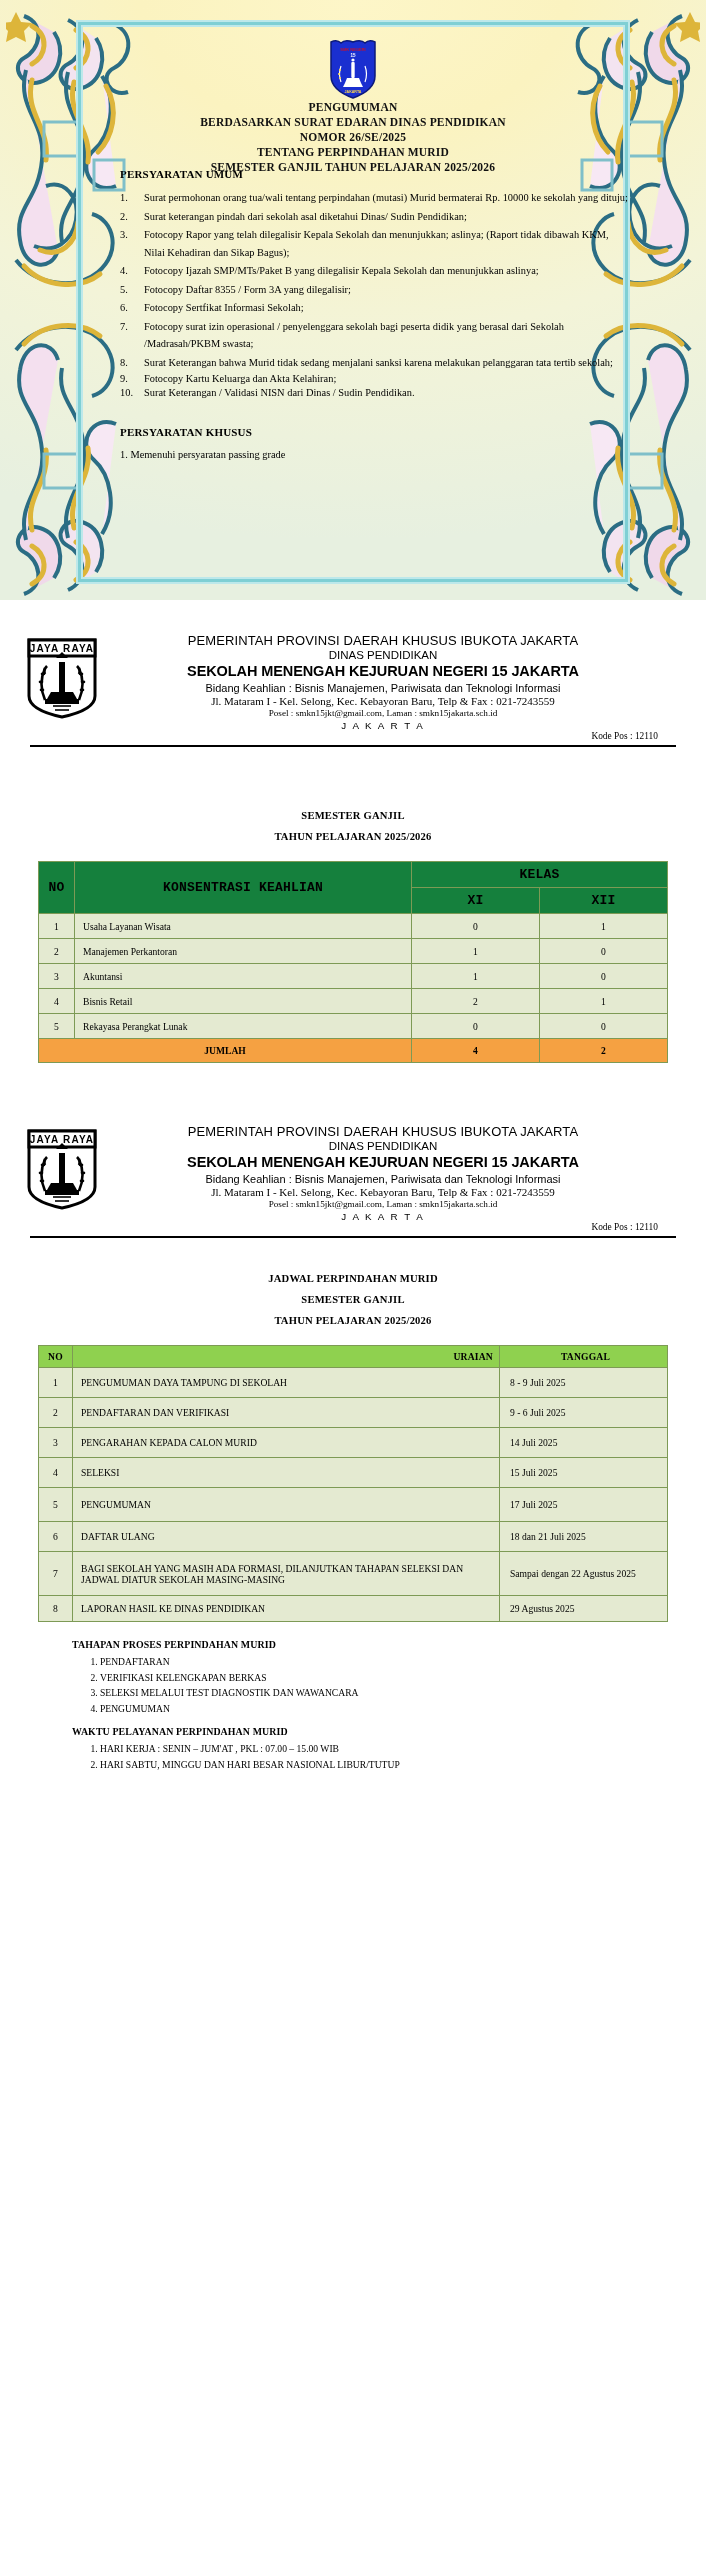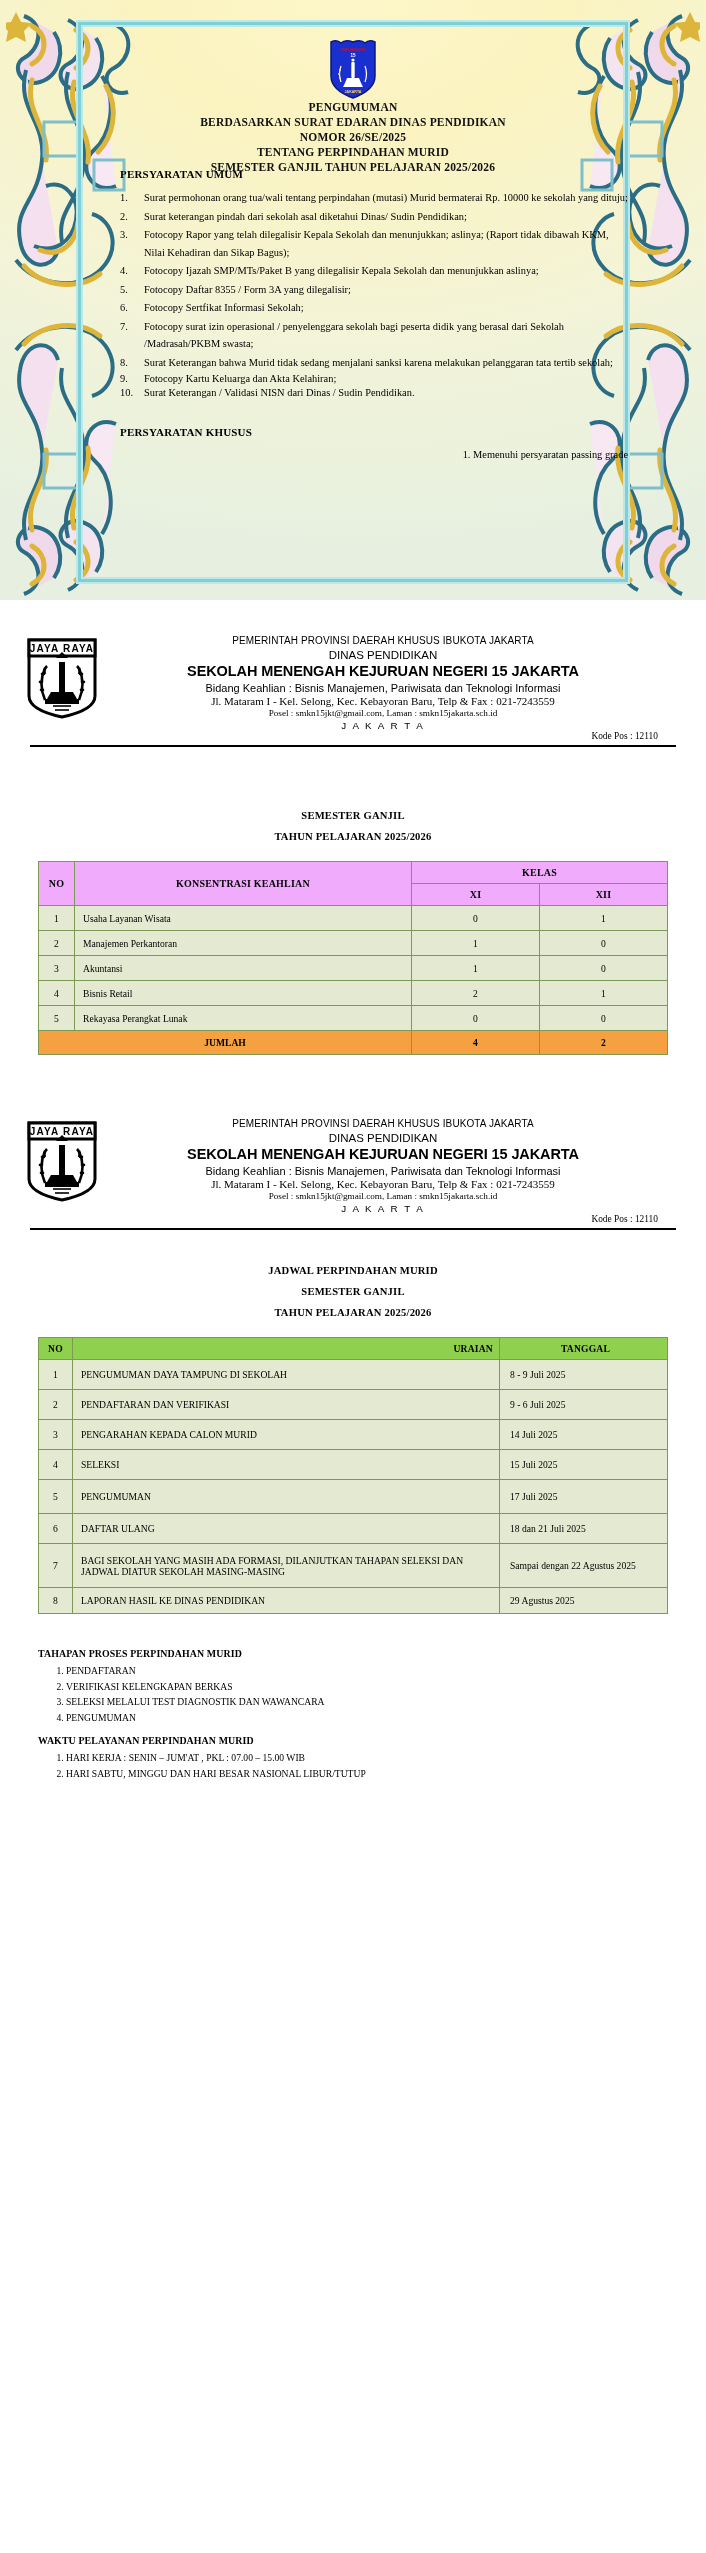--- a/index.html
+++ b/index.html
@@ -75,33 +75,32 @@
   ol.req > li .num {
     position:absolute; left:0; top:0; width:19px;
     text-align:left;
   }
   ol.req > li.tight { line-height:14px; margin-bottom:0; }
   .khusus-wrap { margin-top:26px; }
   ol.khusus { list-style:none; margin:0; padding:0; }
   ol.khusus > li {
     font-size:10.4px; line-height:16px;
     padding-left:0;
-    text-align:right;
   }
 
   
   .letterhead {
     position:relative;
     padding:8px 16px 4px 16px;
     font-family:"Liberation Sans", sans-serif;
   }
   .lh-row { display:flex; align-items:flex-start; gap:8px; }
   .lh-logo { width:92px; flex:0 0 92px; display:flex; justify-content:center; padding-top:2px;}
   .lh-text { flex:1; text-align:center; padding-right:40px;}
-  .lh-l1 { font-size:10px; letter-spacing:.1px; line-height:14px; }
+  .lh-l1 { font-size:13px; letter-spacing:.1px; line-height:14px; }
   .lh-l2 { font-size:11.5px; line-height:14px; }
   .lh-l3 { font-size:14.5px; font-weight:bold; letter-spacing:-.1px; line-height:19px; }
   .lh-l4 { font-size:11px; line-height:14px; }
   .lh-l5 { font-size:11px; line-height:12px; font-family:"Liberation Serif", serif; }
   .lh-l6 { font-size:9.2px; line-height:12px; font-family:"Liberation Serif", serif; }
   .lh-l7 { font-size:9.8px; letter-spacing:2px; line-height:14px; }
   .lh-kode {
     text-align:right;
     font-size:9.4px;
     font-family:"Liberation Serif", serif;
@@ -121,25 +120,26 @@
 
   
   .tbl-wrap { padding:0 38px; margin-top:14px; }
   table.grid { width:100%; border-collapse:collapse; }
   table.grid th, table.grid td {
     border:1px solid #7d9a55;
     font-size:9.6px;
     padding:5px 6px;
   }
   .cap thead th {
-    background:#f0abfc;
+    background:#15803d;
     font-weight:bold;
     text-align:center;
-    font-size:10px;
+    font-size:13px;
     letter-spacing:.2px;
+    font-family:Liberation Mono, monospace;
   }
   .cap tbody td { background:#e4ead1; height:25px; }
   .cap .c-no { width:36px; text-align:center; }
   .cap .c-name { text-align:left; padding-left:8px; }
   .cap .c-val { width:128px; text-align:center; }
   .cap tfoot td {
     background:#f5a142;
     font-weight:bold;
     text-align:center;
     height:24px;
@@ -151,21 +151,21 @@
     font-weight:bold;
     text-align:right;
     letter-spacing:.2px;
   }
   .sch tbody td { background:#e4ead1; vertical-align:middle; }
   .sch .s-no { width:34px; text-align:center; }
   .sch .s-desc { text-align:left; padding-left:8px; }
   .sch .s-date { width:168px; text-align:left; padding-left:10px; }
 
   
-  .bot { padding:24px 38px 26px 38px; }
+  .bot { padding:7px 38px 26px 38px;margin-left:34px; }
   .bot-head {
     font-weight:bold; font-size:9.9px; margin:10px 0 4px 0;
     letter-spacing:.1px;
   }
   ol.bot-list { margin:0 0 0 28px; padding:0; }
   ol.bot-list li { font-size:9.6px; line-height:15.5px; }
   .spacer-lg { height:54px; }
   .spacer-md { height:26px; }
 </style>
 </head>

